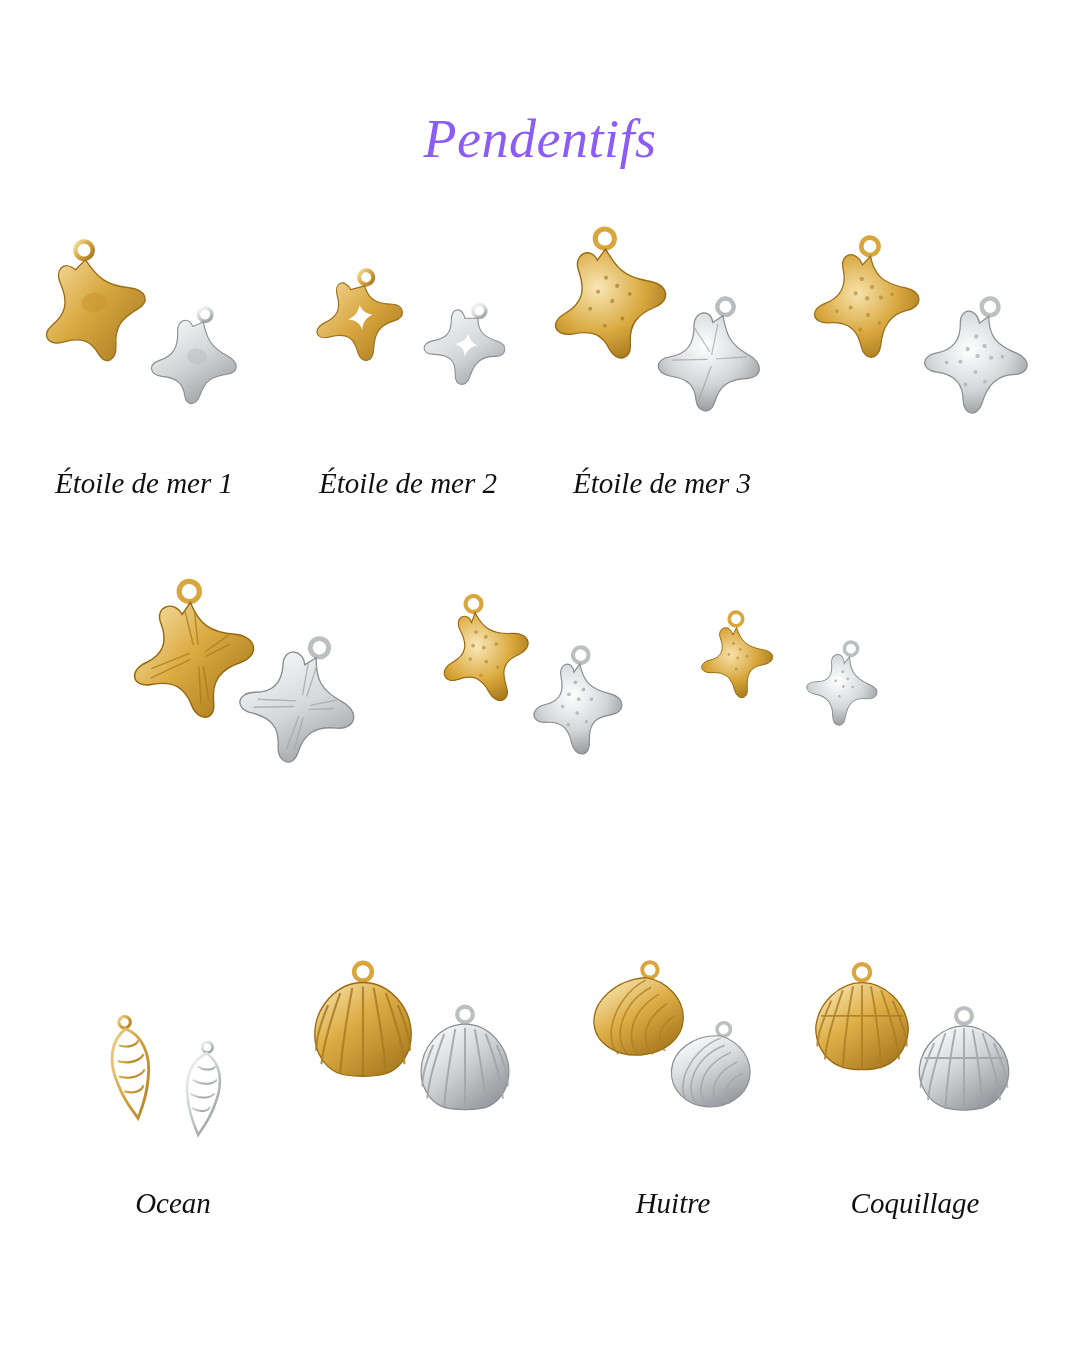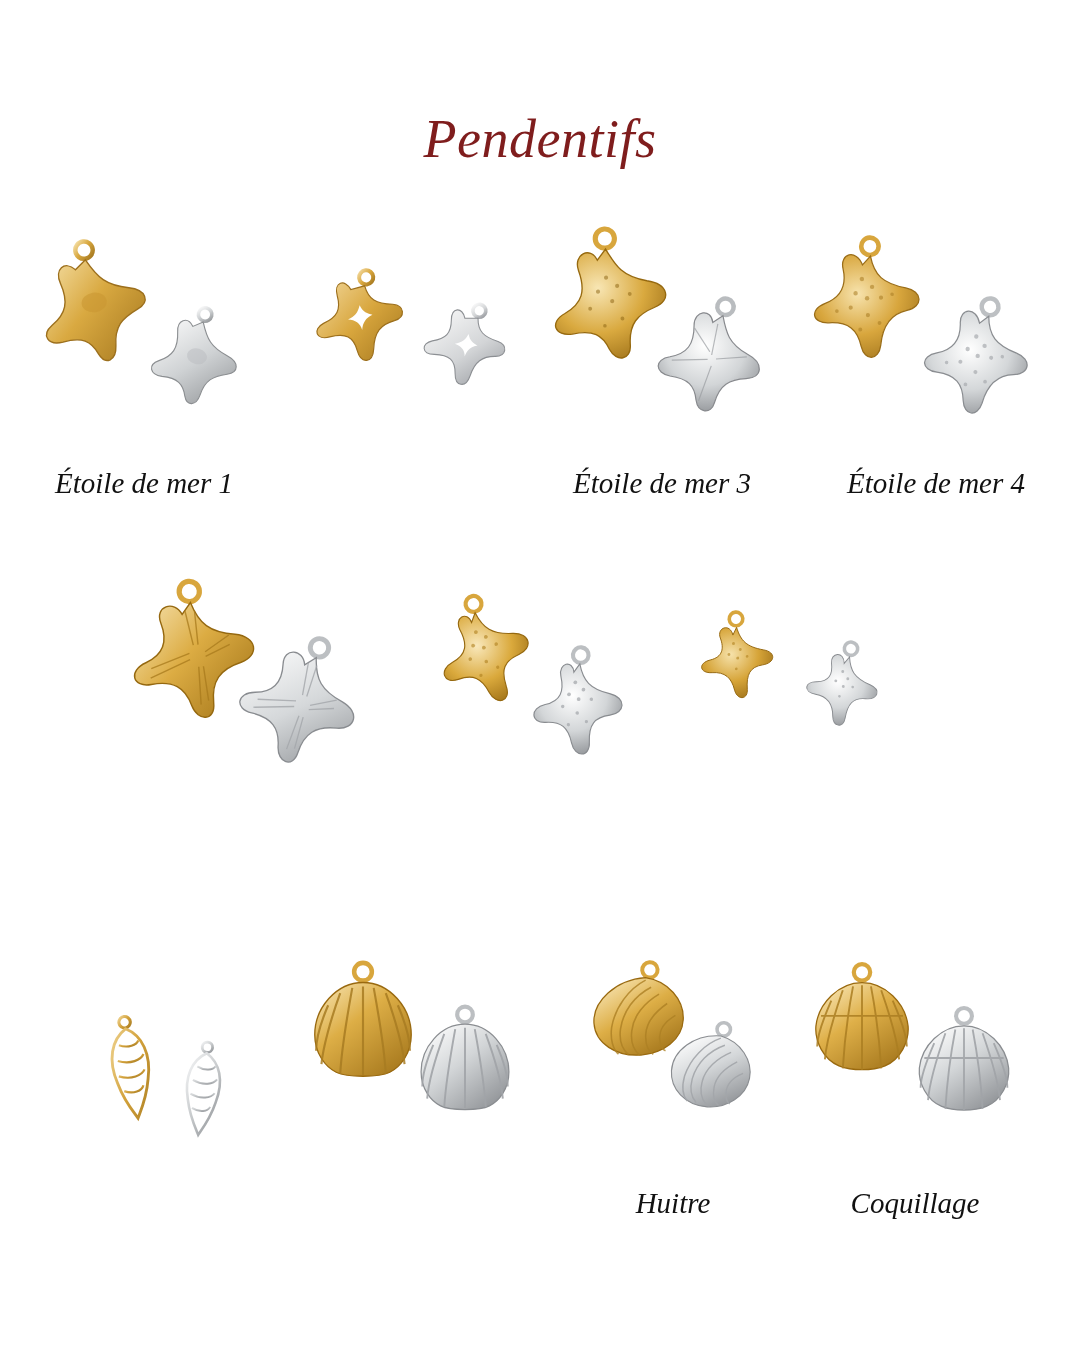--- a/index.html
+++ b/index.html
@@ -22,21 +22,21 @@
   .page-title {
     position: absolute;
     top: 108px;
     left: 0;
     width: 1080px;
     text-align: center;
     font-family: "Liberation Serif", serif;
     font-style: italic;
     font-size: 54px;
     letter-spacing: 0.5px;
-    color: #7f1d1d;
+    color: #8b5cf6;
   }
 
   
   .row {
     position: absolute;
     left: 0;
     width: 1080px;
   }
   .row-1 { top: 215px; height: 300px; padding-left: 35px; }
   .row-2 { top: 565px; height: 310px; }
@@ -161,20 +161,21 @@
                   <stop offset="55%" stop-color="#d3d5d7"></stop>
                   <stop offset="100%" stop-color="#92959a"></stop>
               </linearGradient>
             </defs>
             <circle cx="56" cy="13" r="6" fill="none" stroke="url(#s2a)" stroke-width="3.4"></circle>
             <path d="M56 20 C58 32 64 36 78 38 C88 40 88 50 78 52 C66 54 60 60 58 74 C56 86 46 86 44 74 C42 62 36 58 22 60 C10 62 8 52 18 48 C30 44 34 38 32 26 C30 14 40 12 44 22 Z" fill="url(#s2a)" stroke="#8c8f93" stroke-width="1"></path>
             <path d="M50 36 C52 42 56 44 60 45 C54 47 51 51 50 57 C49 51 45 48 39 47 C45 45 48 42 50 36 Z" fill="#ffffff"></path>
           </svg>
         </div>
       </div>
+      <div class="caption">Étoile de mer 2</div>
     </div>
 
     <div class="cell r1c3">
       <div class="art">
         <div class="charm" style="left:2px; top:8px; transform:rotate(-4deg);">
           <svg width="150" height="150" viewBox="0 0 100 100">
             <defs>
               <radialGradient id="g3a" cx="40%" cy="35%" r="75%">
                 <stop offset="0%" stop-color="#f8e6b4"></stop>
                   <stop offset="55%" stop-color="#d9a93f"></stop>
@@ -267,21 +268,20 @@
                 <circle cx="36" cy="54" r="1.5"></circle>
               <circle cx="48" cy="60" r="1.5"></circle>
                 <circle cx="56" cy="66" r="1.4"></circle>
                 <circle cx="42" cy="70" r="1.4"></circle>
               <circle cx="66" cy="46" r="1.3"></circle>
                 <circle cx="26" cy="56" r="1.3"></circle>
             </g>
           </svg>
         </div>
       </div>
-      <div class="caption">Étoile de mer  4</div>
     </div>
   </div>
 
   <div class="row row-2">
 
     <div class="cell r2c1">
       <div class="art">
         <div class="charm" style="left:10px; top:10px; transform:rotate(-6deg);">
           <svg width="158" height="158" viewBox="0 0 100 100">
             <defs>
@@ -470,20 +470,21 @@
             <g stroke="url(#s8a)" stroke-width="2" fill="none">
               <path d="M22 28 C30 32 38 30 40 26"></path>
               <path d="M19 42 C30 47 40 44 43 39"></path>
               <path d="M18 56 C29 61 39 58 42 53"></path>
               <path d="M21 70 C29 74 37 72 39 67"></path>
               <path d="M30 14 L30 96"></path>
             </g>
           </svg>
         </div>
       </div>
+      <div class="caption">Ocean</div>
     </div>
 
     <div class="cell r3c2">
       <div class="art">
         <div class="charm" style="left:8px; top:22px;">
           <svg width="134" height="134" viewBox="0 0 100 100">
             <defs>
               <linearGradient id="g9a" x1="0.1" y1="0" x2="0.9" y2="1">
                 <stop offset="0%" stop-color="#f6e2ae"></stop>
                   <stop offset="40%" stop-color="#ddae46"></stop>

